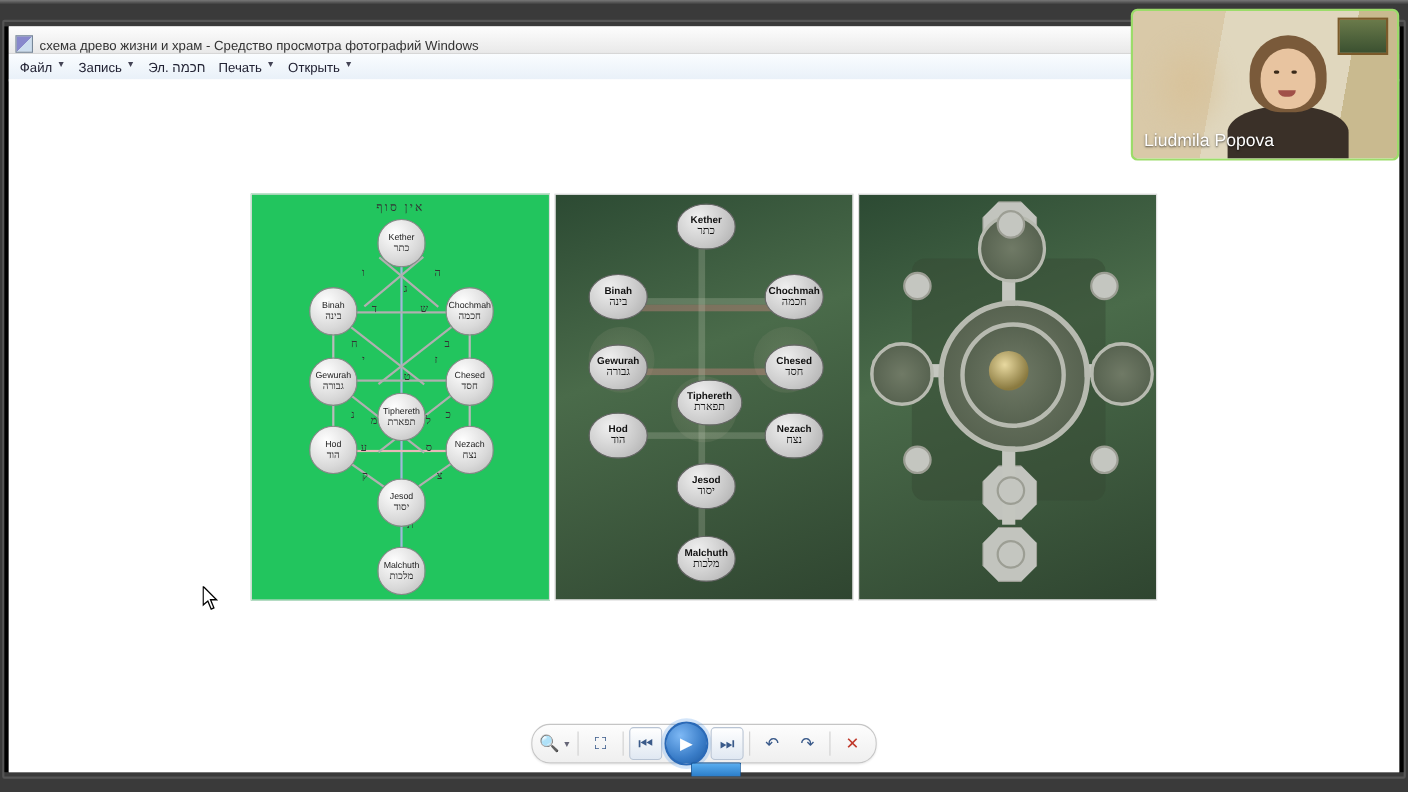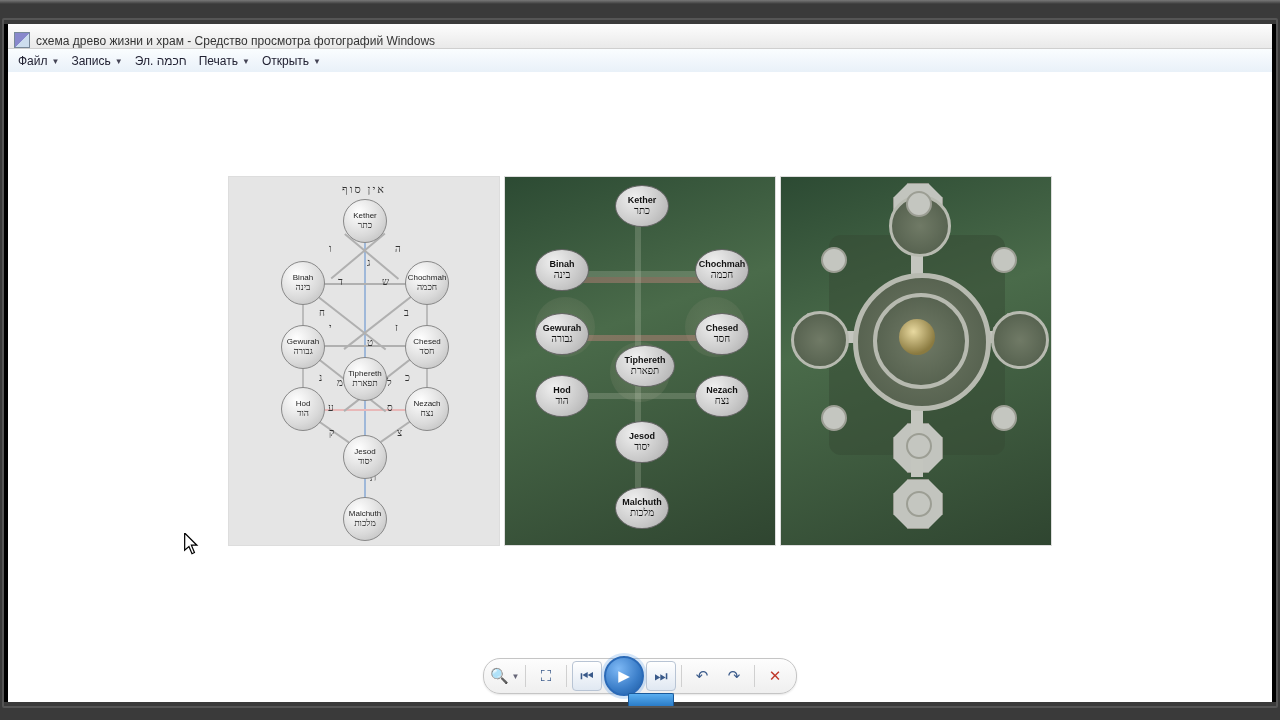--- a/index.html
+++ b/index.html
@@ -3,25 +3,25 @@
 <meta charset="utf-8">
 <style>
 html,body{margin:0;padding:0;width:1280px;height:720px;overflow:hidden;font-family:"Segoe UI","Tahoma",sans-serif;background:#2a2a2a}
 .outer{position:absolute;inset:0;background:linear-gradient(#787878,#3a3a3a 4px,#3a3a3a);}
 .window{position:absolute;left:2px;top:18px;right:2px;bottom:12px;background:#3a3a3a;border:2px solid #555;border-radius:2px}
 .frame{position:absolute;left:0;right:0;top:4px;bottom:4px;background:#000}
 .inner-frame{position:absolute;left:4px;right:4px;top:0;bottom:0;background:#fff}
 .titlebar{height:24px;background:linear-gradient(#fdfdfd,#e9e9e9);border-bottom:1px solid #cfcfcf;display:flex;align-items:flex-end;padding:0 6px;font-size:12px;color:#333}
 .titlebar .ico{width:14px;height:14px;margin-right:6px;background:linear-gradient(135deg,#88c 0 50%,#cde 50%);border:1px solid #789}
 .menubar{height:24px;background:linear-gradient(#fafdff,#e8f0f8);border-bottom:1px solid #c9d6e4;display:flex;align-items:center;padding:0 4px;font-size:12px;color:#223}
-.menuitem{padding:0 6px;display:flex;align-items:center;cursor:default}
+.menuitem{padding:0 6px;display:flex;align-items:flex-start;cursor:default}
 .menuitem .tri{margin-left:4px;font-size:8px;color:#445}
 .content{position:absolute;left:0;right:0;top:48px;bottom:52px;background:#fff;display:flex;align-items:center;justify-content:center}
 .triptych{display:flex;gap:4px}
-.panel{width:270px;height:368px;background:#e5e5e5;border:1px solid #ddd}
+.panel{width:270px;height:368px;background:#22c55e;border:1px solid #ddd}
 .panel.photo{background:linear-gradient(160deg,#2c4a33,#4a6b4a 40%,#2f4530);position:relative;overflow:hidden}
 
 
 .tree{position:relative;width:100%;height:100%}
 .seph{position:absolute;width:42px;height:42px;border-radius:50%;background:radial-gradient(circle at 35% 30%,#fff,#d9d9d9 60%,#b8b8b8);border:1px solid #888;display:flex;flex-direction:column;align-items:center;justify-content:center;font-size:8px;color:#222;line-height:1;text-align:center}
 .seph .heb{font-size:9px;margin-top:1px;font-family:serif}
 .tree .top-label{position:absolute;top:6px;left:0;right:0;text-align:center;font-size:11px;font-family:serif;letter-spacing:2px;color:#333}
 .treeline{position:absolute;background:#b0b0b0;height:1.5px;transform-origin:left center}
 .path-lbl{position:absolute;font-size:10px;font-family:serif;color:#333}
 
@@ -319,13 +319,26 @@
     <div class="cursor">
       <svg viewBox="0 0 12 18">
               <path d="M0 0 L0 14 L3.5 11 L6 17 L8 16 L5.5 10 L10 10 Z" fill="#fff" stroke="#000" stroke-width="1"></path>
             </svg>
     </div>
 
    </div>
   </div>
  </div>
 
+ <div class="webcam">
+   <div class="blur"></div>
+   <div class="pic"></div>
+   <div class="person">
+     <div class="body"></div>
+        <div class="hair"></div>
+        <div class="face"></div>
+     <div class="eye l"></div>
+        <div class="eye r"></div>
+        <div class="mouth"></div>
+   </div>
+   <div class="name">Liudmila Popova</div>
+ </div>
 </div>
 
 </body></html>

